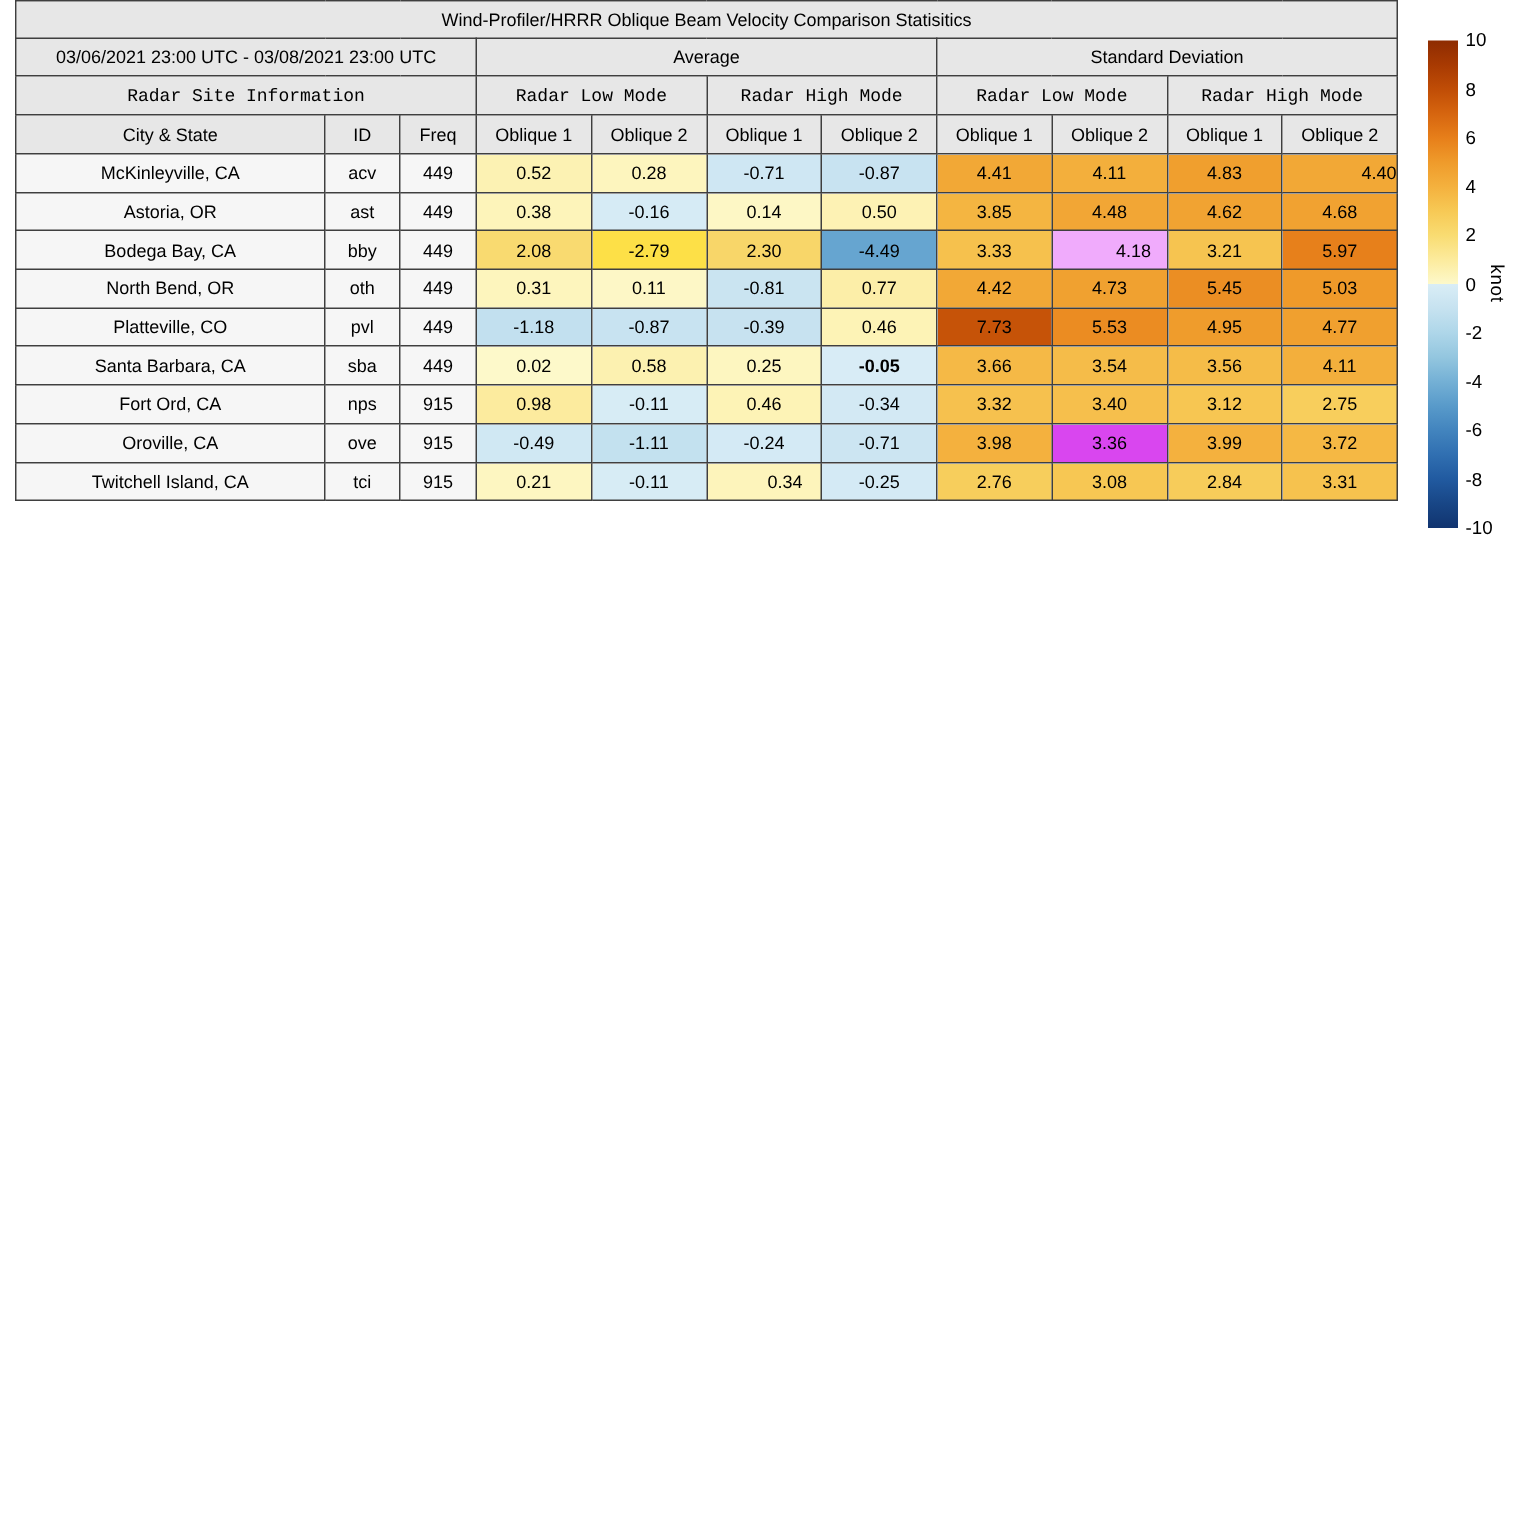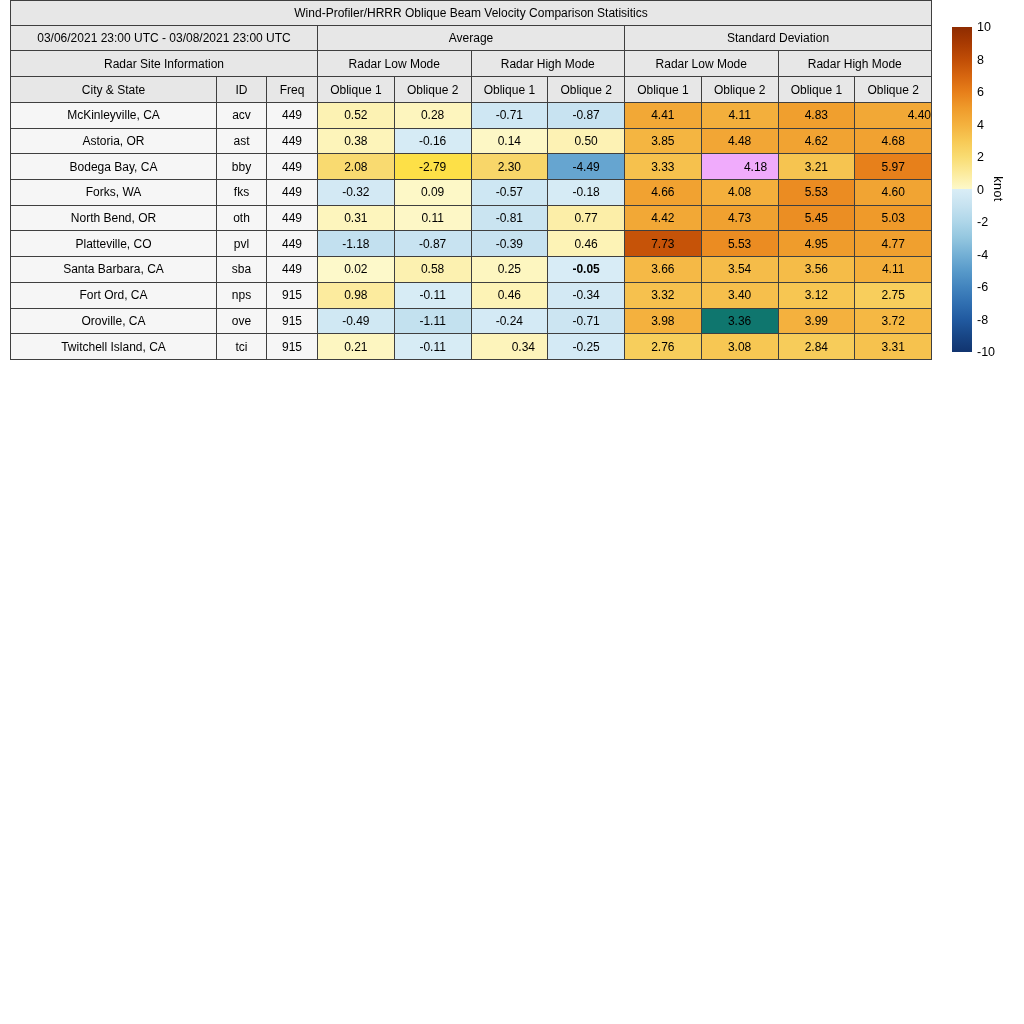--- a/index.html
+++ b/index.html
@@ -13,21 +13,21 @@
     font-size:12px;
   }
   table.stats th, table.stats td{
     border:1px solid #3f3f3f;
     text-align:center;vertical-align:middle;
     font-weight:normal;padding:0;
     overflow:hidden;white-space:nowrap;
   }
   tr.r-title{height:25px;}
   tr.r-group{height:25px;}
-  tr.r-mode{height:26px;}
+  tr.r-mode{height:26px;font-family:Liberation Mono, monospace;}
   tr.r-cols{height:26px;}
   tbody tr{height:25.7px;}
   thead th{background:#e7e7e7;}
   td.lbl{background:#f6f6f6;}
   td.val{background:#fff;}
   .colorbar{
     position:absolute;left:952px;top:27px;width:20px;height:325px;
   }
   .cb-tick{
     position:absolute;left:977px;transform:translateY(-50%);
@@ -119,33 +119,20 @@
           <td class="lbl">bby</td>
           <td class="lbl">449</td>
           <td class="val" style="background: rgb(249, 218, 112);">2.08</td>
           <td class="val" style="background: #fde047;">-2.79</td>
           <td class="val" style="background: rgb(248, 214, 105);">2.30</td>
           <td class="val" style="background: rgb(102, 165, 208);">-4.49</td>
           <td class="val" style="background: rgb(246, 193, 77);">3.33</td>
           <td class="val" style="background: #f0abfc; padding-left: 32px;">4.18</td>
           <td class="val" style="background: rgb(246, 196, 80);">3.21</td>
           <td class="val" style="background: rgb(231, 128, 27);">5.97</td>
-        </tr>
-        <tr>
-          <td class="lbl">Forks, WA</td>
-          <td class="lbl">fks</td>
-          <td class="lbl">449</td>
-          <td class="val" style="background: rgb(211, 233, 244);">-0.32</td>
-          <td class="val" style="background: rgb(253, 248, 199);">0.09</td>
-          <td class="val" style="background: rgb(206, 231, 243);">-0.57</td>
-          <td class="val" style="background: rgb(214, 235, 245);">-0.18</td>
-          <td class="val" style="background: rgb(241, 162, 49);">4.66</td>
-          <td class="val" style="background: rgb(244, 175, 60);">4.08</td>
-          <td class="val" style="background: rgb(235, 140, 34);">5.53</td>
-          <td class="val" style="background: rgb(241, 164, 51);">4.60</td>
         </tr>
         <tr>
           <td class="lbl">North Bend, OR</td>
           <td class="lbl">oth</td>
           <td class="lbl">449</td>
           <td class="val" style="background: rgb(253, 245, 189);">0.31</td>
           <td class="val" style="background: rgb(253, 247, 198);">0.11</td>
           <td class="val" style="background: rgb(202, 228, 241);">-0.81</td>
           <td class="val" style="background: rgb(252, 238, 168);">0.77</td>
           <td class="val" style="background: rgb(242, 168, 54);">4.42</td>
@@ -194,21 +181,21 @@
         </tr>
         <tr>
           <td class="lbl">Oroville, CA</td>
           <td class="lbl">ove</td>
           <td class="lbl">915</td>
           <td class="val" style="background: rgb(208, 232, 243);">-0.49</td>
           <td class="val" style="background: rgb(195, 225, 239);">-1.11</td>
           <td class="val" style="background: rgb(212, 234, 245);">-0.24</td>
           <td class="val" style="background: rgb(204, 229, 242);">-0.71</td>
           <td class="val" style="background: rgb(244, 177, 62);">3.98</td>
-          <td class="val" style="background: #0f766e;">3.36</td>
+          <td class="val" style="background: #d946ef;">3.36</td>
           <td class="val" style="background: rgb(244, 177, 62);">3.99</td>
           <td class="val" style="background: rgb(245, 184, 68);">3.72</td>
         </tr>
         <tr>
           <td class="lbl">Twitchell Island, CA</td>
           <td class="lbl">tci</td>
           <td class="lbl">915</td>
           <td class="val" style="background: rgb(253, 246, 193);">0.21</td>
           <td class="val" style="background: rgb(215, 236, 245);">-0.11</td>
           <td class="val" style="background: rgb(253, 244, 187); padding-left: 28px;">0.34</td>

